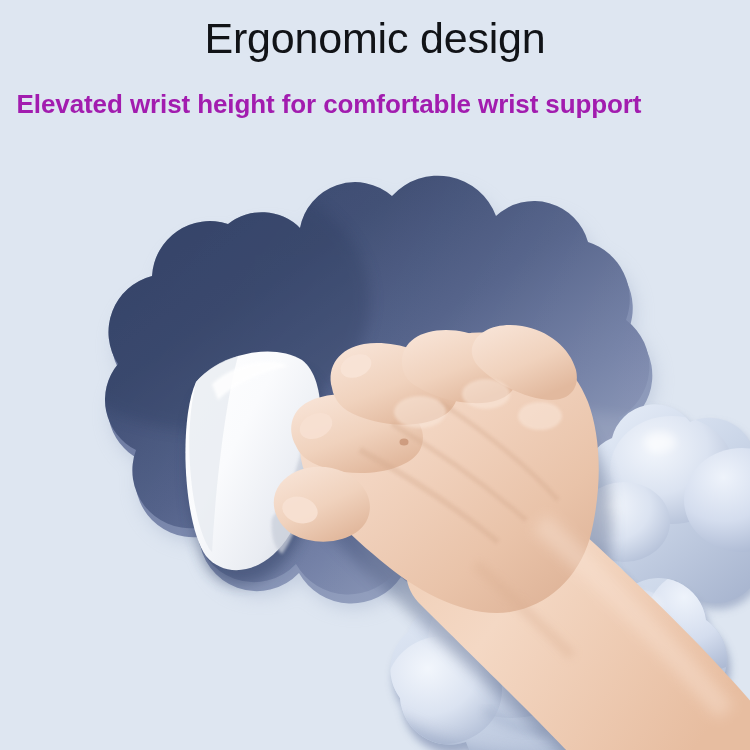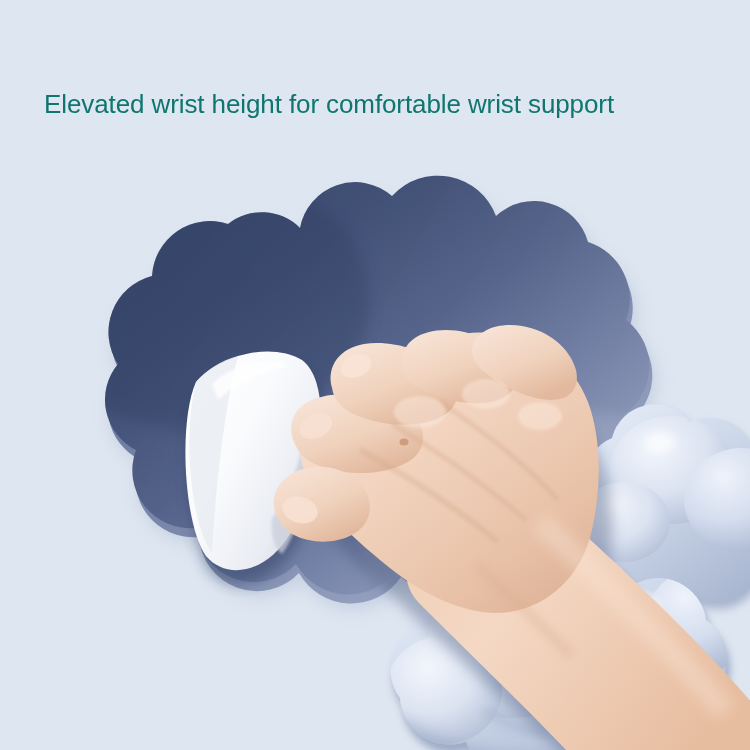--- a/index.html
+++ b/index.html
@@ -37,22 +37,22 @@
     white-space: nowrap;
   }
   .subhead {
     position: absolute;
     left: 0;
     top: 88px;
     width: 658px;
     text-align: center;
     font-size: 26px;
     line-height: 32px;
-    font-weight: 400;
-    color: #0f766e;
+    font-weight: 700;
+    color: #a21caf;
     letter-spacing: -0.1px;
     white-space: nowrap;
   }
 
   
   #photo {
     position: absolute;
     left: 0;
     top: 150px;
     width: 750px;
@@ -62,20 +62,21 @@
     display: block;
     width: 750px;
     height: 600px;
   }
 </style>
 </head>
 <body>
 
 <div id="stage">
 
+  <div class="headline">Ergonomic design</div>
 
   <div class="subhead">Elevated wrist height for comfortable wrist support</div>
 
   <div id="photo">
     <svg viewBox="0 0 750 600" xmlns="http://www.w3.org/2000/svg">
       <defs>
 
         <linearGradient id="padGrad" x1="0.12" y1="0.05" x2="0.92" y2="0.95">
           <stop offset="0%" stop-color="#36456c"></stop>
           <stop offset="22%" stop-color="#3b4a71"></stop>

